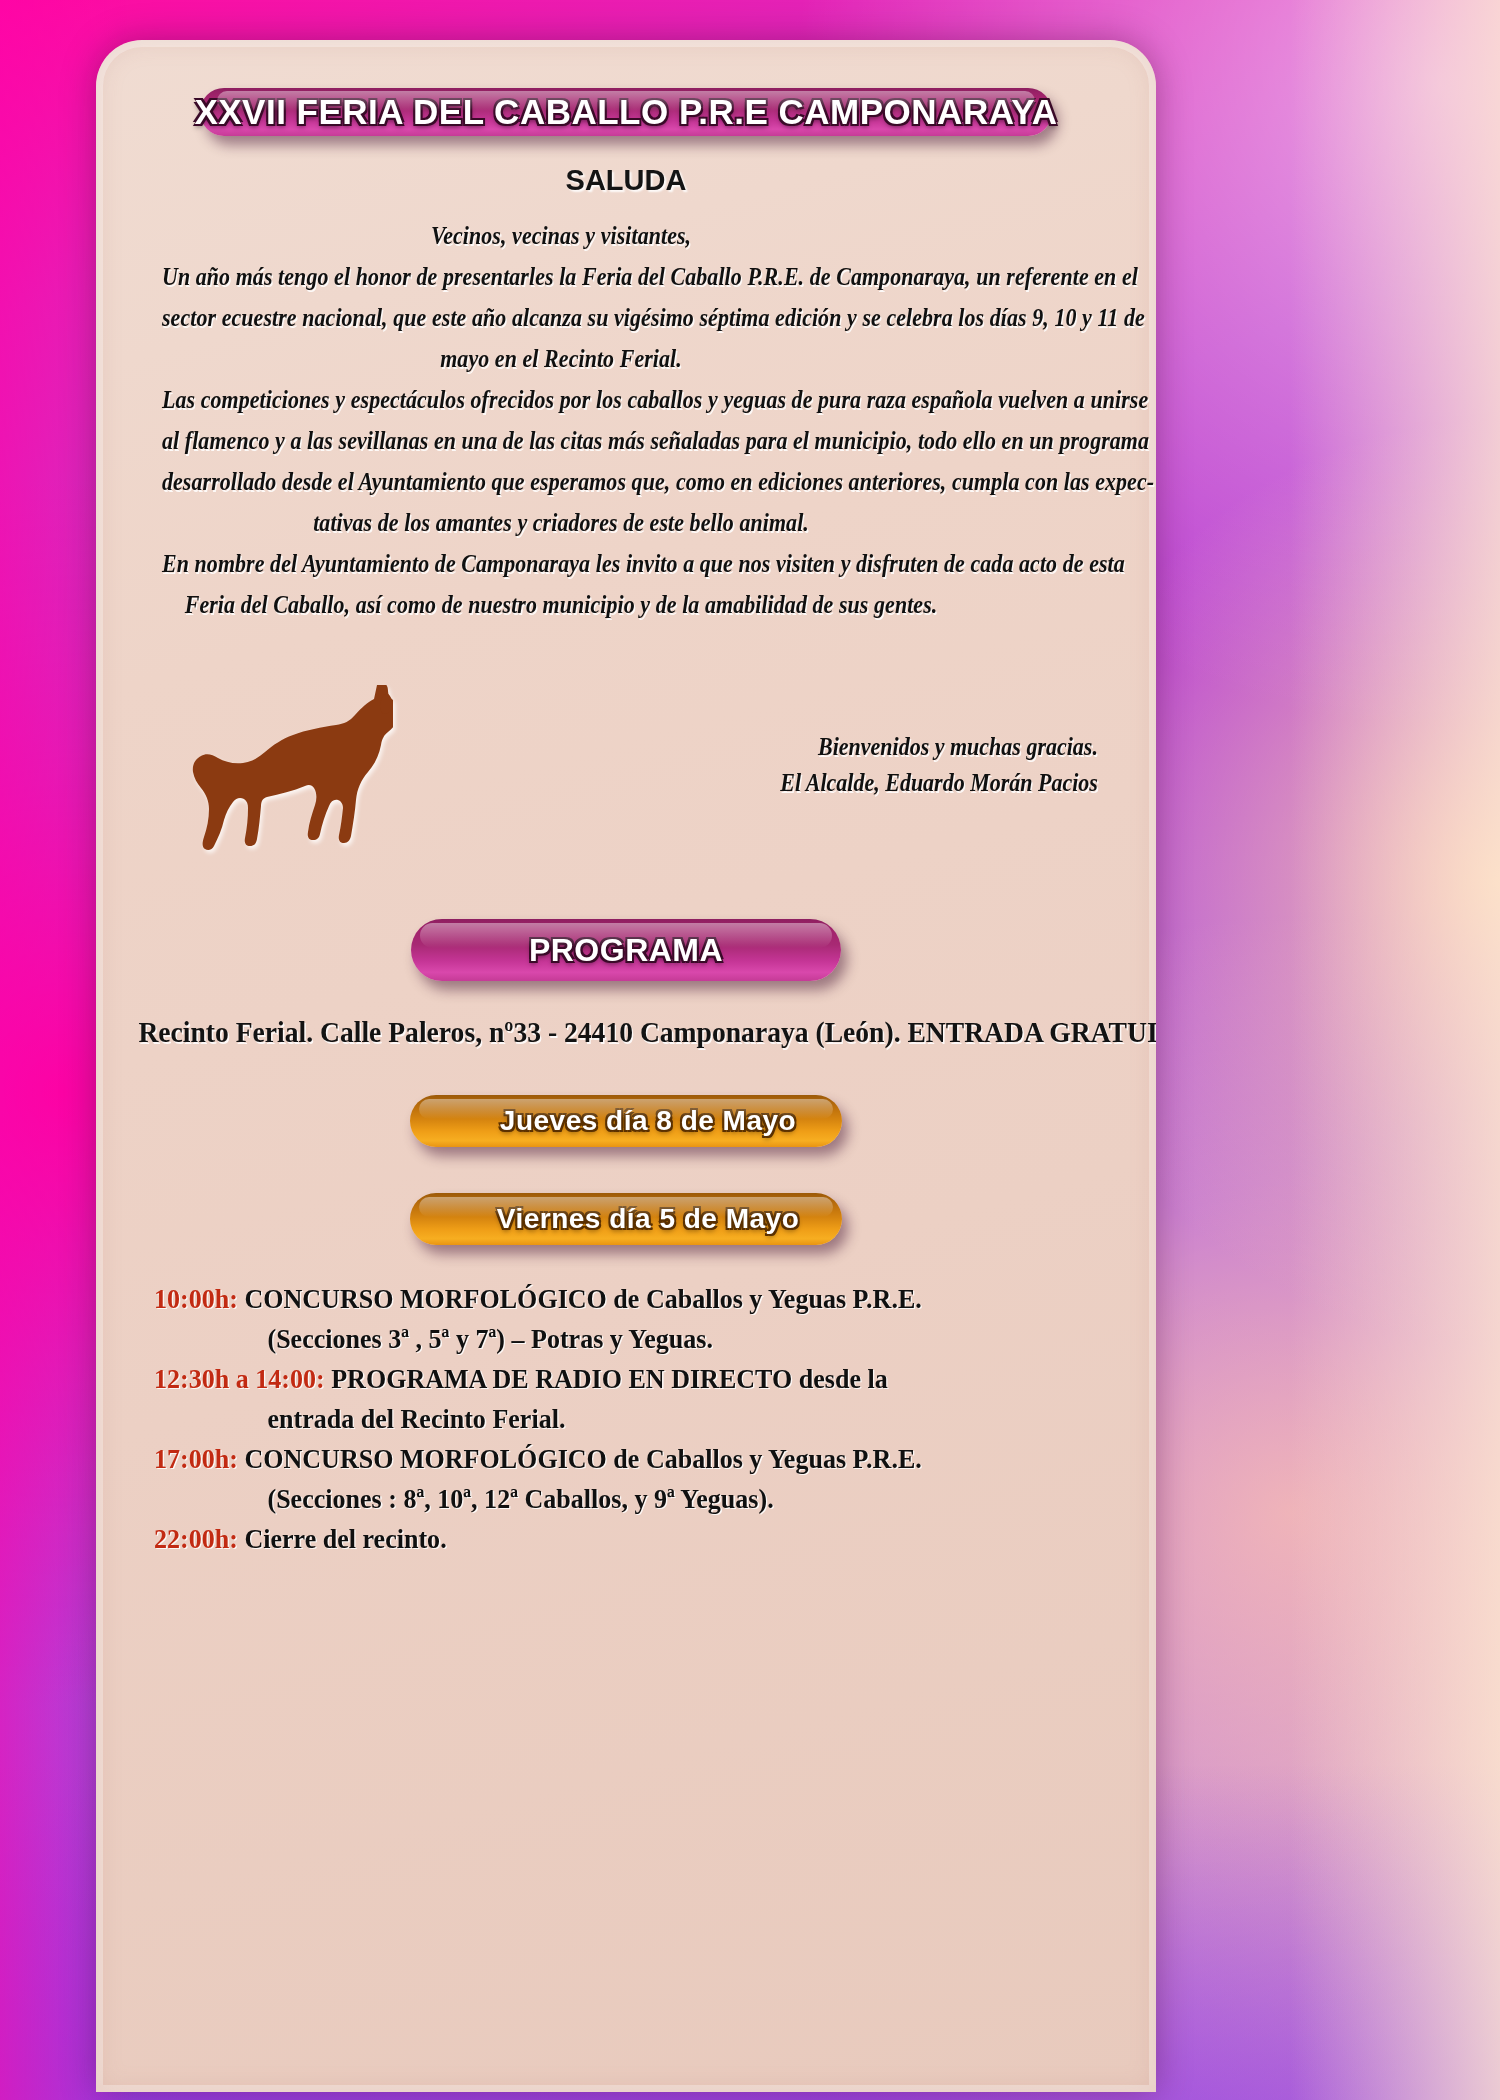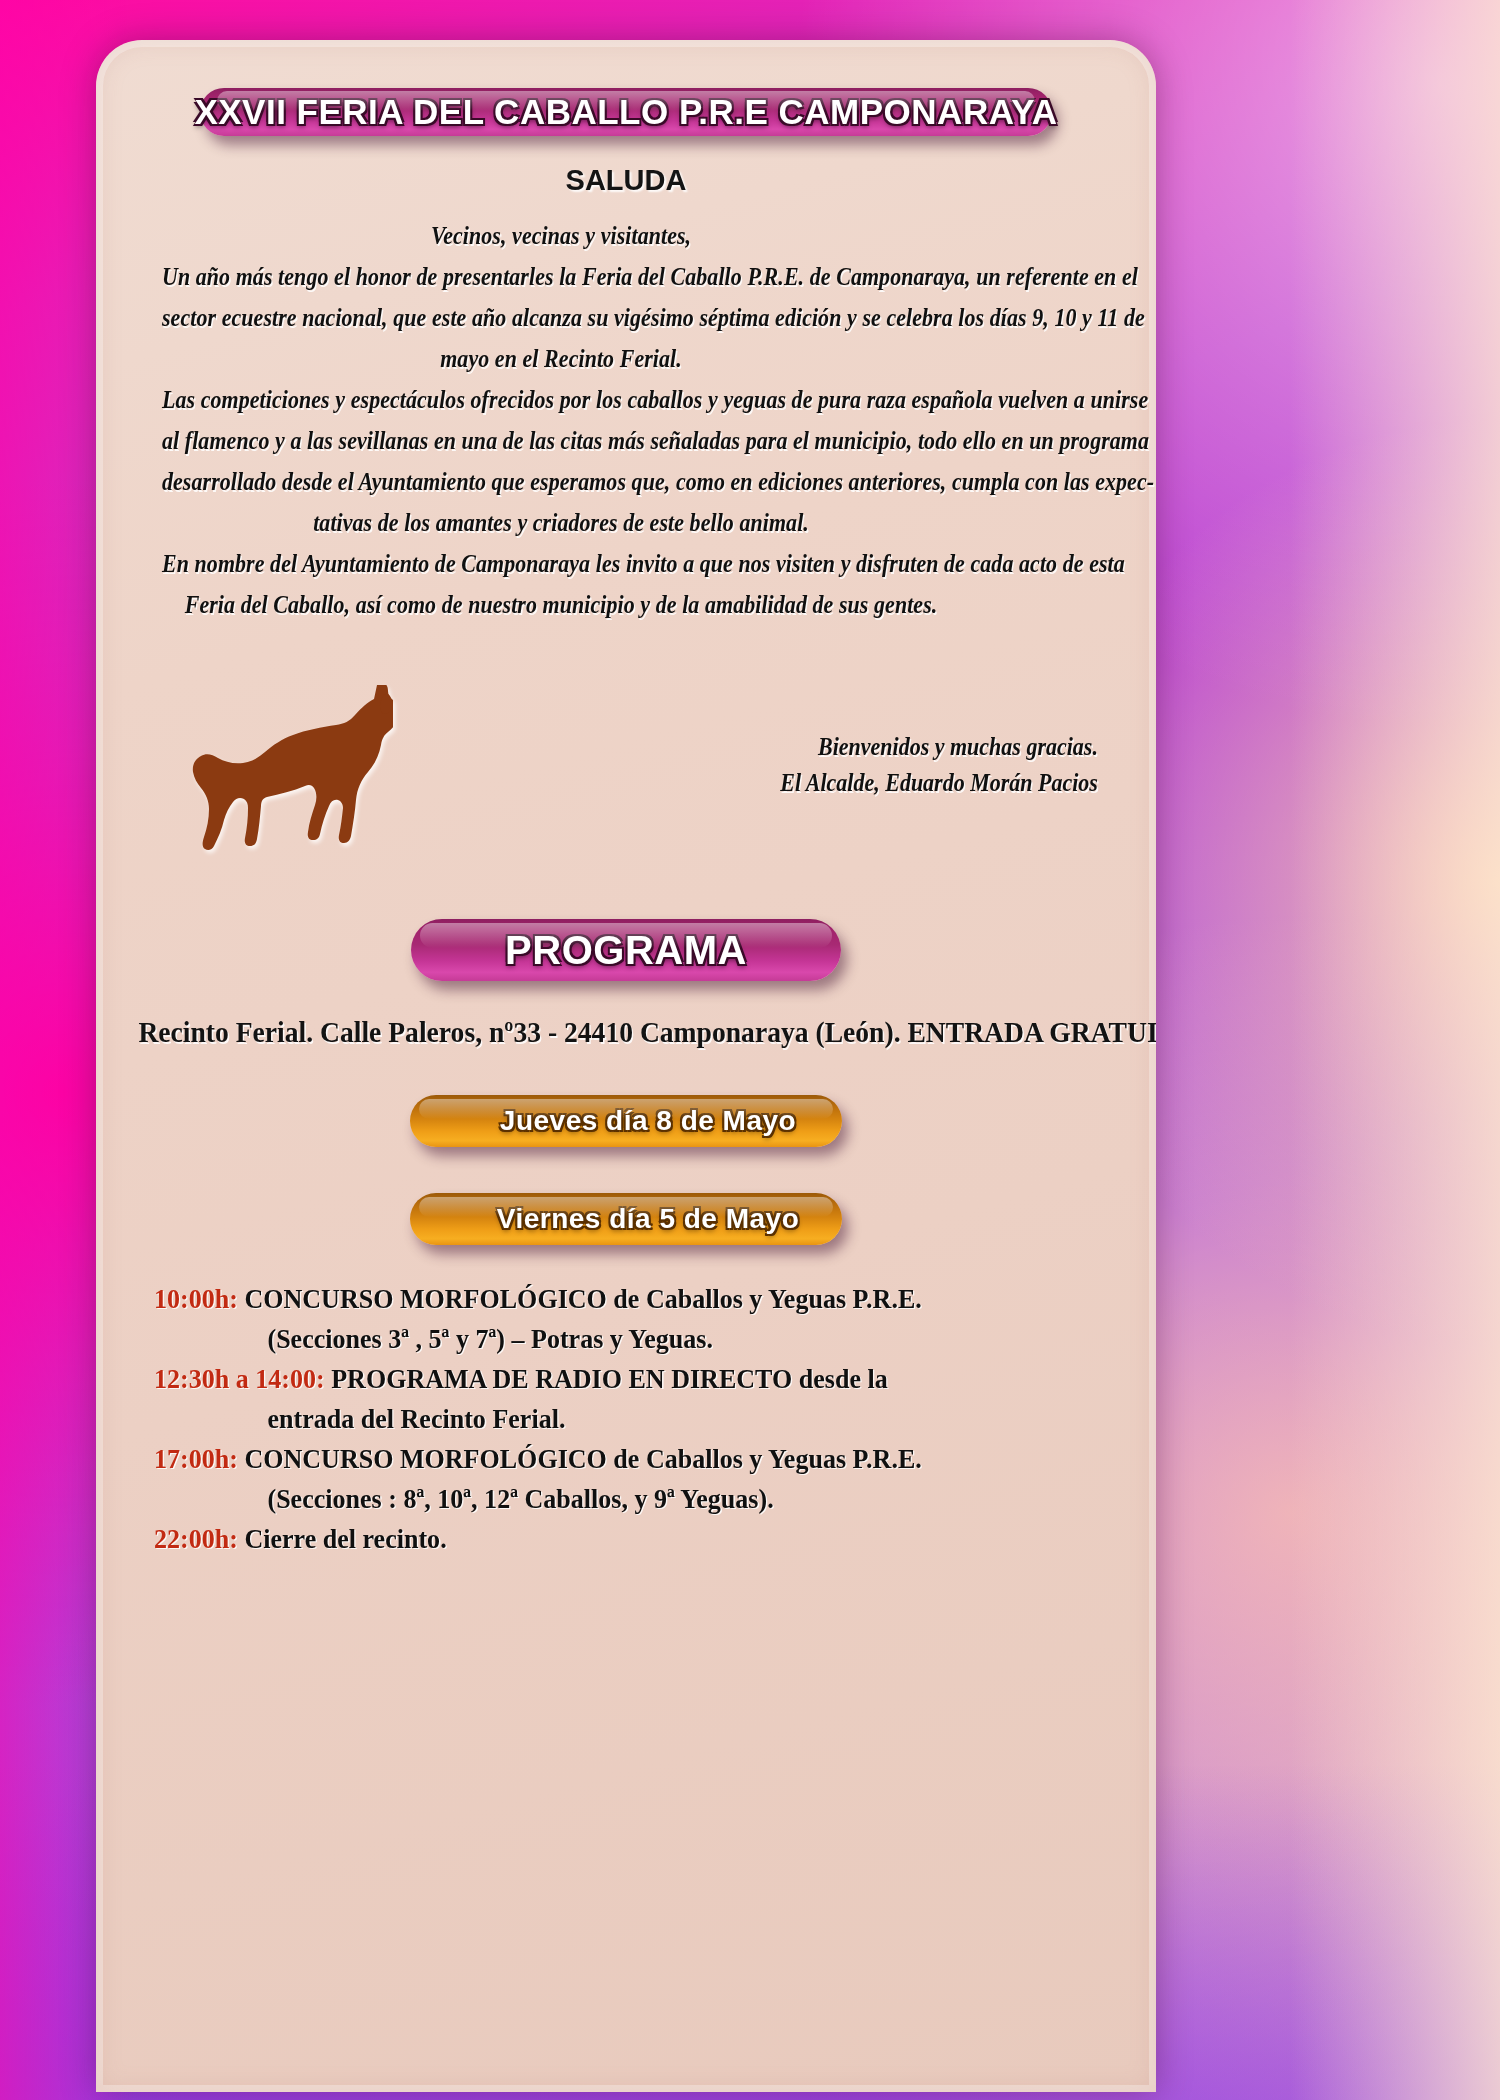--- a/index.html
+++ b/index.html
@@ -73,21 +73,21 @@
   .pill-orange .ptext{
     text-shadow:
       -2px -2px 0 #5a3000, 2px -2px 0 #5a3000, -2px 2px 0 #5a3000, 2px 2px 0 #5a3000,
       0 3px 5px rgba(0,0,0,.45);
   }
 
   #title-pill{width:852px;height:48px;margin-top:48px;}
   #title-pill .ptext{font-size:35px;}
 
   #programa-pill{width:430px;height:62px;margin-top:0;}
-  #programa-pill .ptext{font-size:40px;}
+  #programa-pill .ptext{font-size:32px;}
 
   .day-pill{width:432px;height:52px;}
   .day-pill .ptext{font-size:28px;margin-left:44px;}
 
   
   #saluda{
     text-align:center;font-family:"Liberation Sans",sans-serif;
     font-weight:bold;font-size:29px;color:#141414;margin-top:28px;
     text-shadow:2px 2px 2px rgba(255,255,255,.9);
   }

